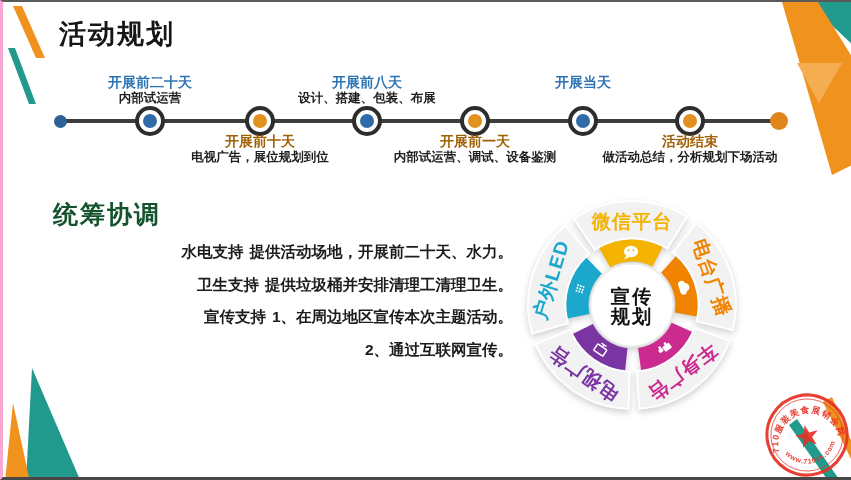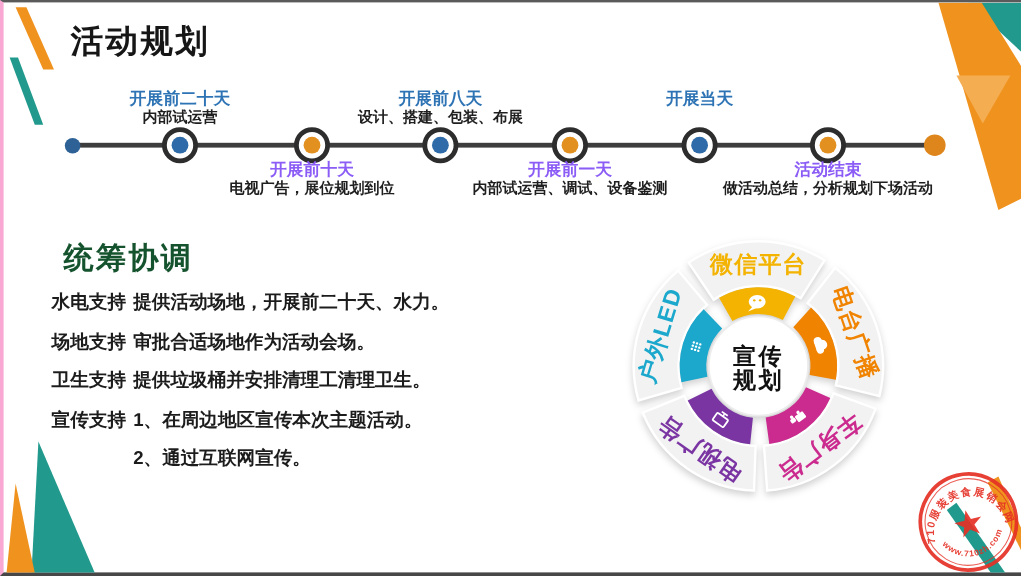--- a/index.html
+++ b/index.html
@@ -24,28 +24,28 @@
            border:4px solid #2d2d2d;background:#fff;box-sizing:border-box;
            display:flex;align-items:center;justify-content:center;}
   .tl-core{width:14px;height:14px;border-radius:50%;}
   .core-blue{background:#2e6ba8;}
   .core-orange{background:#e2901f;}
   .tl-label{position:absolute;width:230px;text-align:center;}
   .tl-label.above{top:72px;}
   .tl-label.below{top:131px;}
   .tl-name{font-size:14px;font-weight:bold;line-height:17px;}
   .tl-name.blue{color:#2e74b5;}
-  .tl-name.orange{color:#8b5cf6;}
+  .tl-name.orange{color:#a16207;}
   .tl-desc{font-size:12.5px;font-weight:600;color:#1f1f1f;line-height:15px;}
 
   
   .section-heading{position:absolute;left:50px;top:196px;margin:0;font-size:25px;
                    font-weight:bold;color:#14532d;letter-spacing:2px;}
   .items{position:absolute;left:40px;top:240px;width:470px;}
-  .row{display:flex;margin-bottom:11.5px;font-size:15.5px;color:#1c1c1c;}
+  .row{display:flex;margin-bottom:11.5px;font-size:15.5px;color:#1c1c1c;justify-content:flex-end;}
   .row .lab{font-weight:bold;width:68px;flex-shrink:0;}
   .row .txt{font-weight:600;}
 
   
   .wheel{position:absolute;left:518px;top:192px;filter:drop-shadow(0 3px 3px rgba(0,0,0,0.18));}
   .sector{fill:#f2f2f2;stroke:#ffffff;stroke-width:2;}
   .seg-label{font-size:19px;font-weight:bold;letter-spacing:1px;}
   .c-yellow{fill:#f3b300;} .c-orange{fill:#f08300;} .c-magenta{fill:#cb2a8e;}
   .c-purple{fill:#7a35a3;} .c-cyan{fill:#1ba8cc;}
   .center-label{font-size:19px;font-weight:bold;fill:#111;letter-spacing:2px;}
@@ -121,24 +121,20 @@
       <div class="tl-name orange">活动结束</div>
       <div class="tl-desc">做活动总结，分析规划下场活动</div>
     </div>
   </div>
 
   <h2 class="section-heading">统筹协调</h2>
   <div class="items">
     <div class="row">
       <span class="lab">水电支持</span>
       <span class="txt">提供活动场地，开展前二十天、水力。</span>
-    </div>
-    <div class="row">
-      <span class="lab">场地支持</span>
-      <span class="txt">审批合适场地作为活动会场。</span>
     </div>
     <div class="row">
       <span class="lab">卫生支持</span>
       <span class="txt">提供垃圾桶并安排清理工清理卫生。</span>
     </div>
     <div class="row">
       <span class="lab">宣传支持</span>
       <span class="txt">1、在周边地区宣传本次主题活动。</span>
     </div>
     <div class="row">

